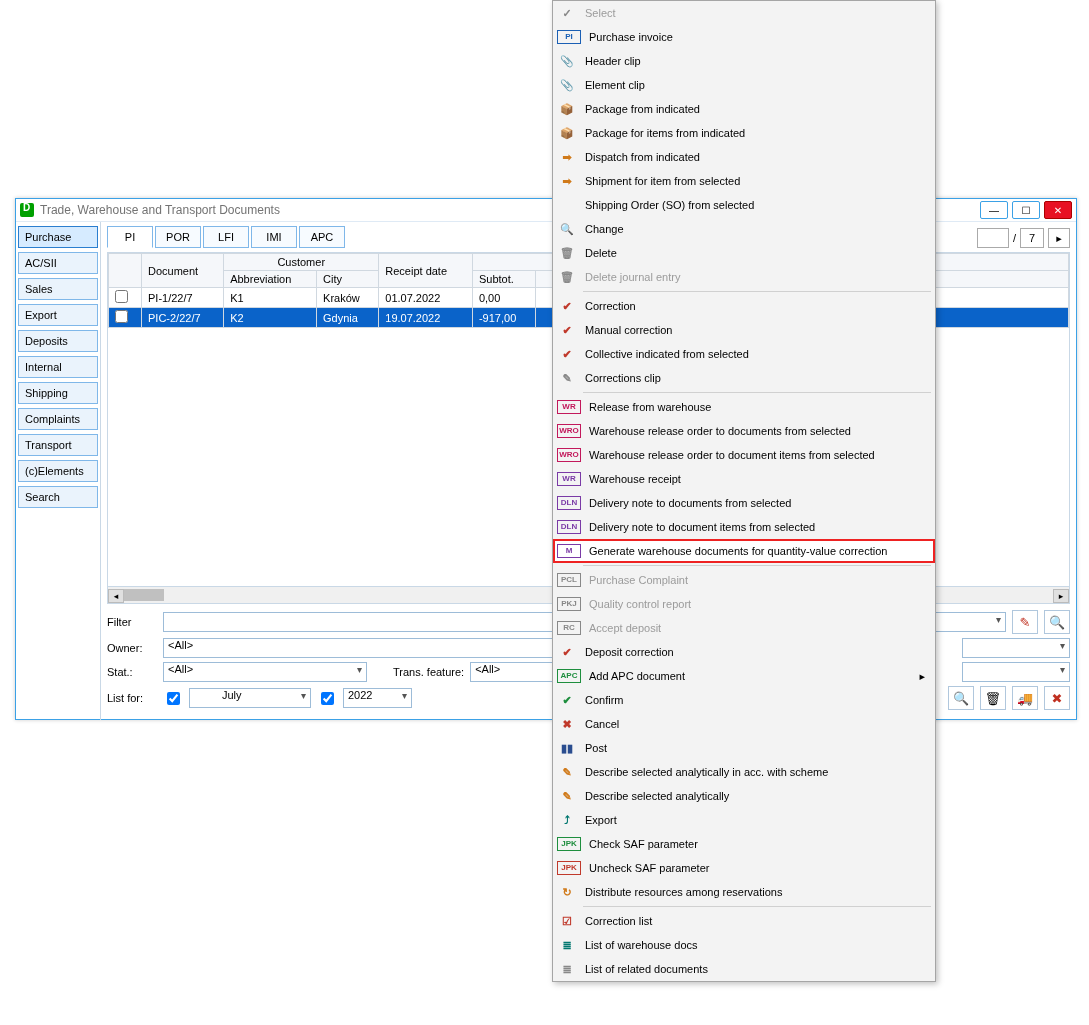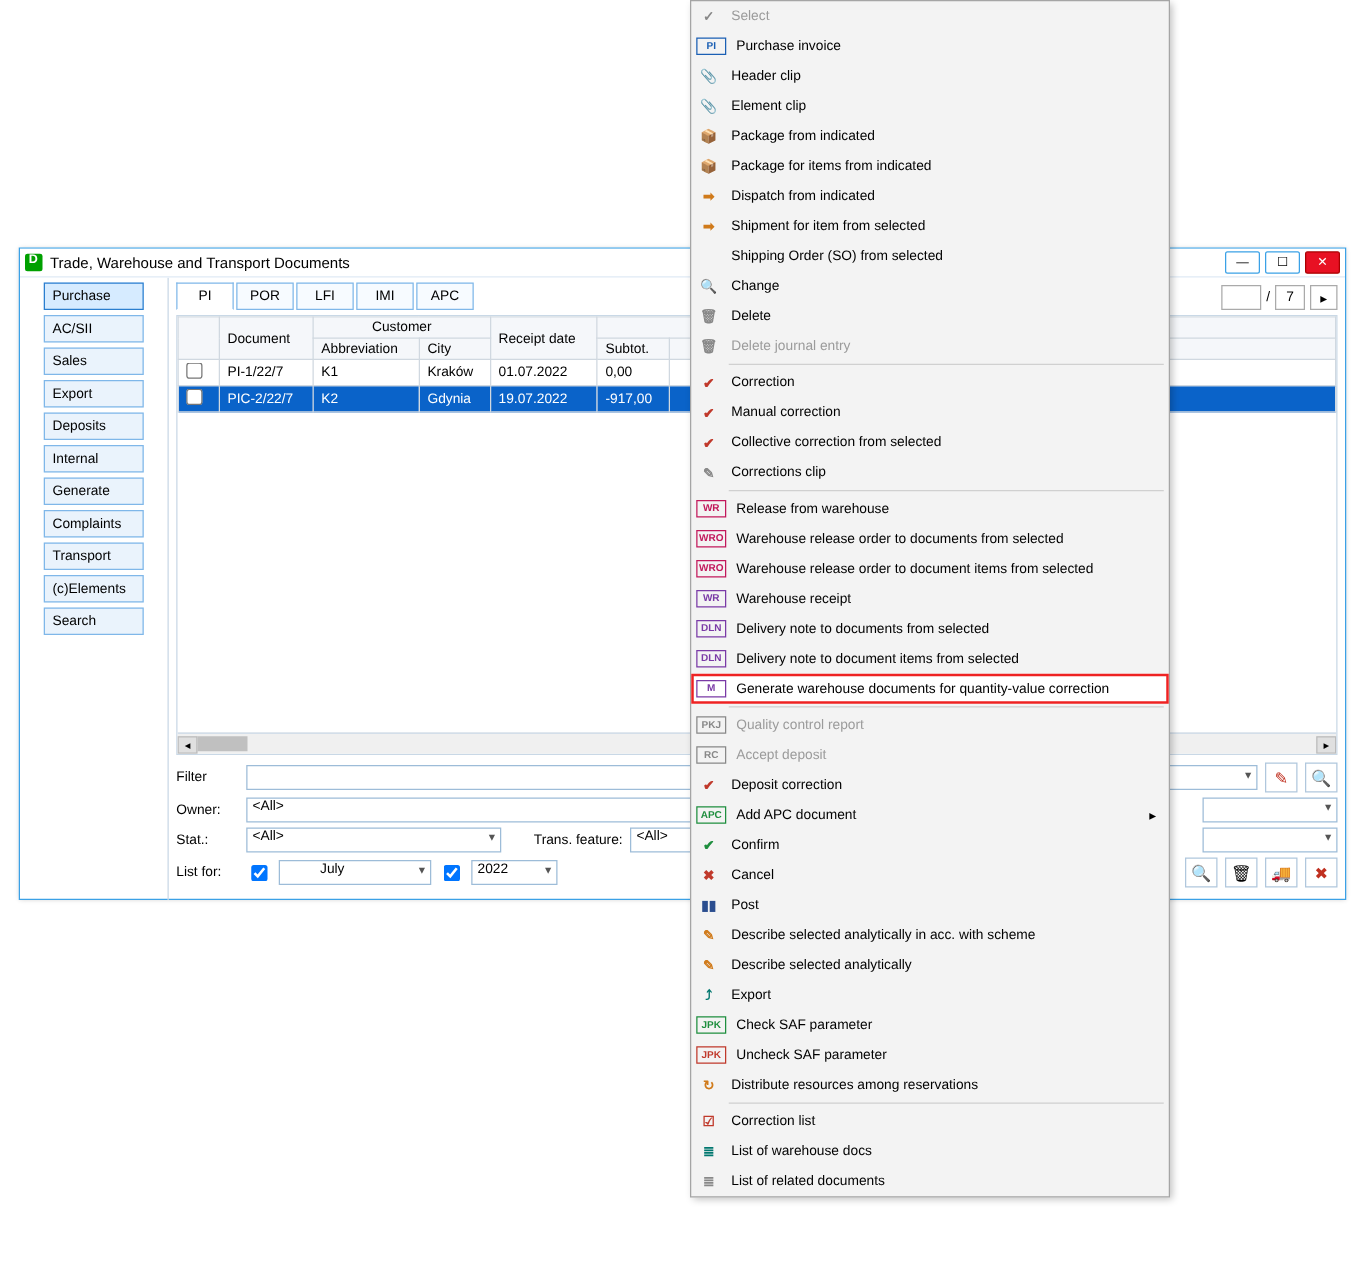--- a/index.html
+++ b/index.html
@@ -44,21 +44,21 @@
   position: relative;
 }
 .titlebar .app-icon::after {
   content:'D';
   position:absolute;
   left:3px; top:-1px;
   color:#fff; font-size:10px; font-weight:bold;
 }
 .titlebar-title {
   font-size: 12px;
-  color: #000000;
+  color: #737373;
 }
 .win-buttons {
   position: absolute;
   right: 4px;
   top: 2px;
   display: flex;
   gap: 4px;
 }
 .win-btn {
   width: 26px; height: 16px;
@@ -77,21 +77,21 @@
 }
 
 
 .body {
   display:flex;
   height: calc(100% - 22px);
 }
 .sidebar {
   width: 80px;
   border-right:1px solid #c9d8e6;
-  padding:4px 19px;
+  padding:4px 2px;
 }
 .side-item {
   border:1px solid #7fb7e9;
   background:#eaf3fc;
   padding:4px 6px;
   margin-bottom:4px;
   font-size:11px;
   cursor:pointer;
 }
 .side-item.active {
@@ -336,21 +336,21 @@
 
     <div class="body">
 
       <div class="sidebar">
         <div class="side-item active"><span>Purchase</span></div>
         <div class="side-item"><span>AC/SII</span></div>
         <div class="side-item"><span>Sales</span></div>
         <div class="side-item"><span>Export</span></div>
         <div class="side-item"><span>Deposits</span></div>
         <div class="side-item"><span>Internal</span></div>
-        <div class="side-item"><span>Generate</span></div>
+        <div class="side-item"><span>Shipping</span></div>
         <div class="side-item"><span>Complaints</span></div>
         <div class="side-item"><span>Transport</span></div>
         <div class="side-item"><span>(c)Elements</span></div>
         <div class="side-item"><span>Search</span></div>
       </div>
 
       <div class="main">
 
         <div class="page-widget">
           <div class="sel"></div>
@@ -509,21 +509,21 @@
       <div class="ctx-item">
         <span class="mic c-red">✔</span>
         <span>Correction</span>
       </div>
       <div class="ctx-item">
         <span class="mic c-red">✔</span>
         <span>Manual correction</span>
       </div>
       <div class="ctx-item">
         <span class="mic c-red">✔</span>
-        <span>Collective correction from selected</span>
+        <span>Collective indicated from selected</span>
       </div>
       <div class="ctx-item">
         <span class="mic c-gray">✎</span>
         <span>Corrections clip</span>
       </div>
       <div class="ctx-sep"></div>
       <div class="ctx-item">
         <span class="mic c-pink box">WR</span>
         <span>Release from warehouse</span>
       </div>
@@ -546,20 +546,24 @@
       <div class="ctx-item">
         <span class="mic c-purple box">DLN</span>
         <span>Delivery note to document items from selected</span>
       </div>
       <div class="ctx-item highlight">
         <span class="mic c-purple box">M</span>
         <span>Generate warehouse documents for quantity-value correction</span>
       </div>
       <div class="ctx-sep"></div>
       <div class="ctx-item disabled">
+        <span class="mic c-gray box">PCL</span>
+        <span>Purchase Complaint</span>
+      </div>
+      <div class="ctx-item disabled">
         <span class="mic c-gray box">PKJ</span>
         <span>Quality control report</span>
       </div>
       <div class="ctx-item disabled">
         <span class="mic c-gray box">RC</span>
         <span>Accept deposit</span>
       </div>
       <div class="ctx-item">
         <span class="mic c-red">✔</span>
         <span>Deposit correction</span>

